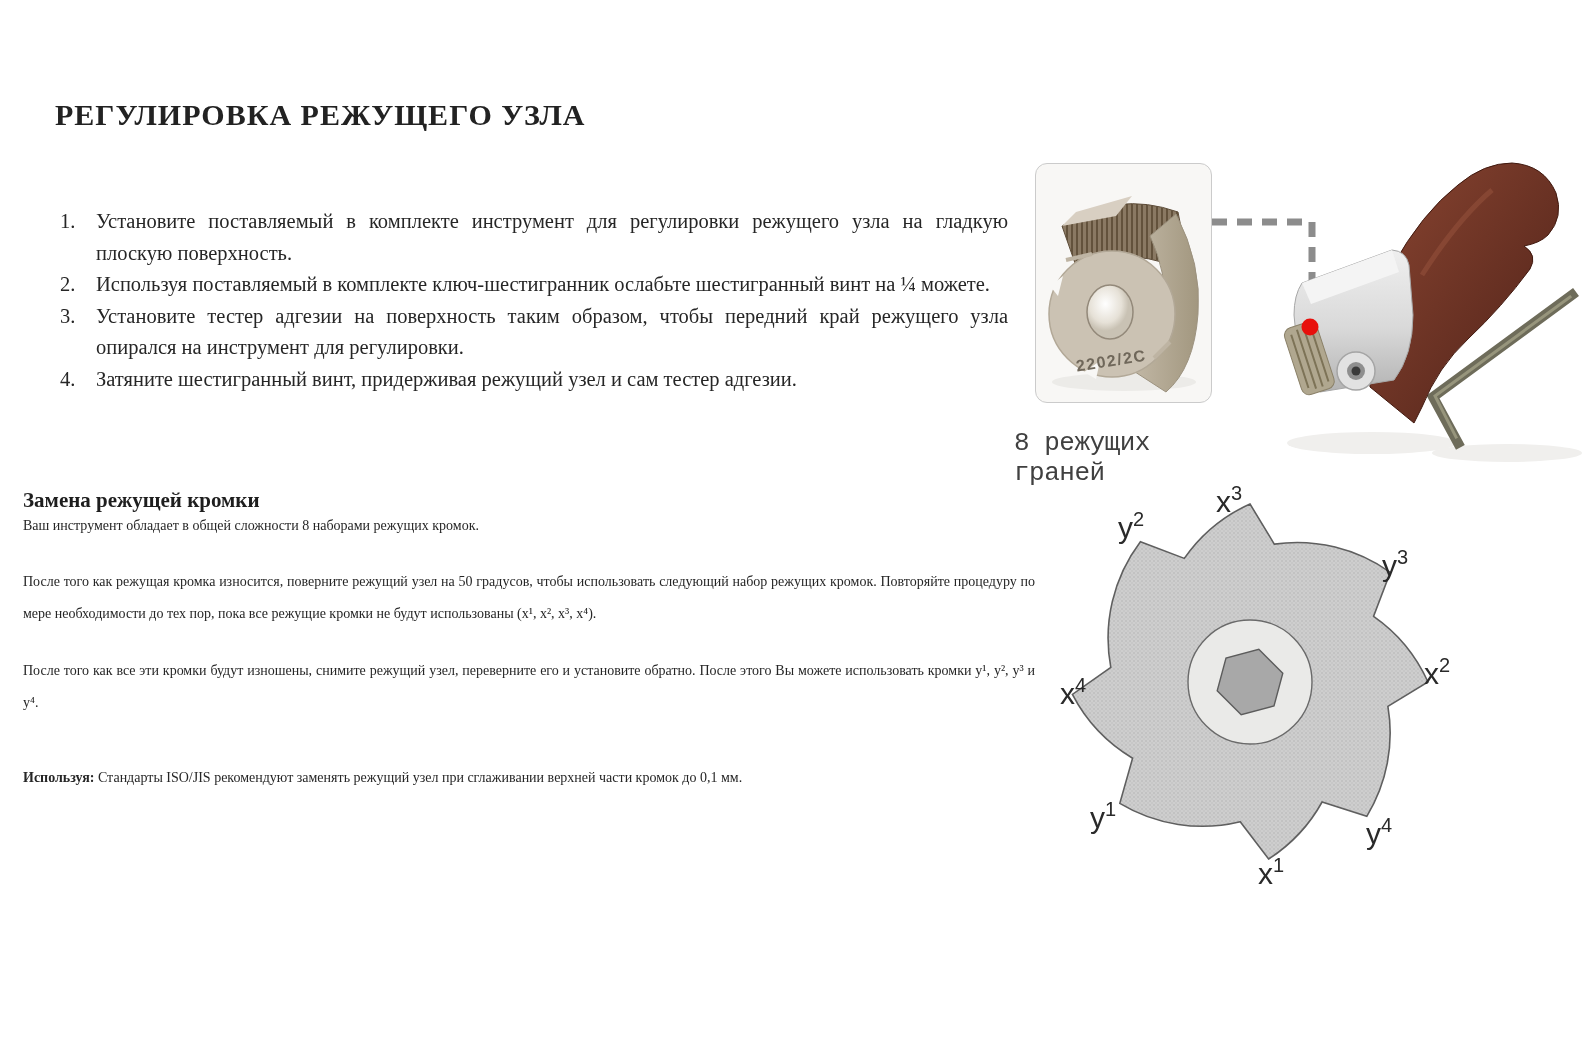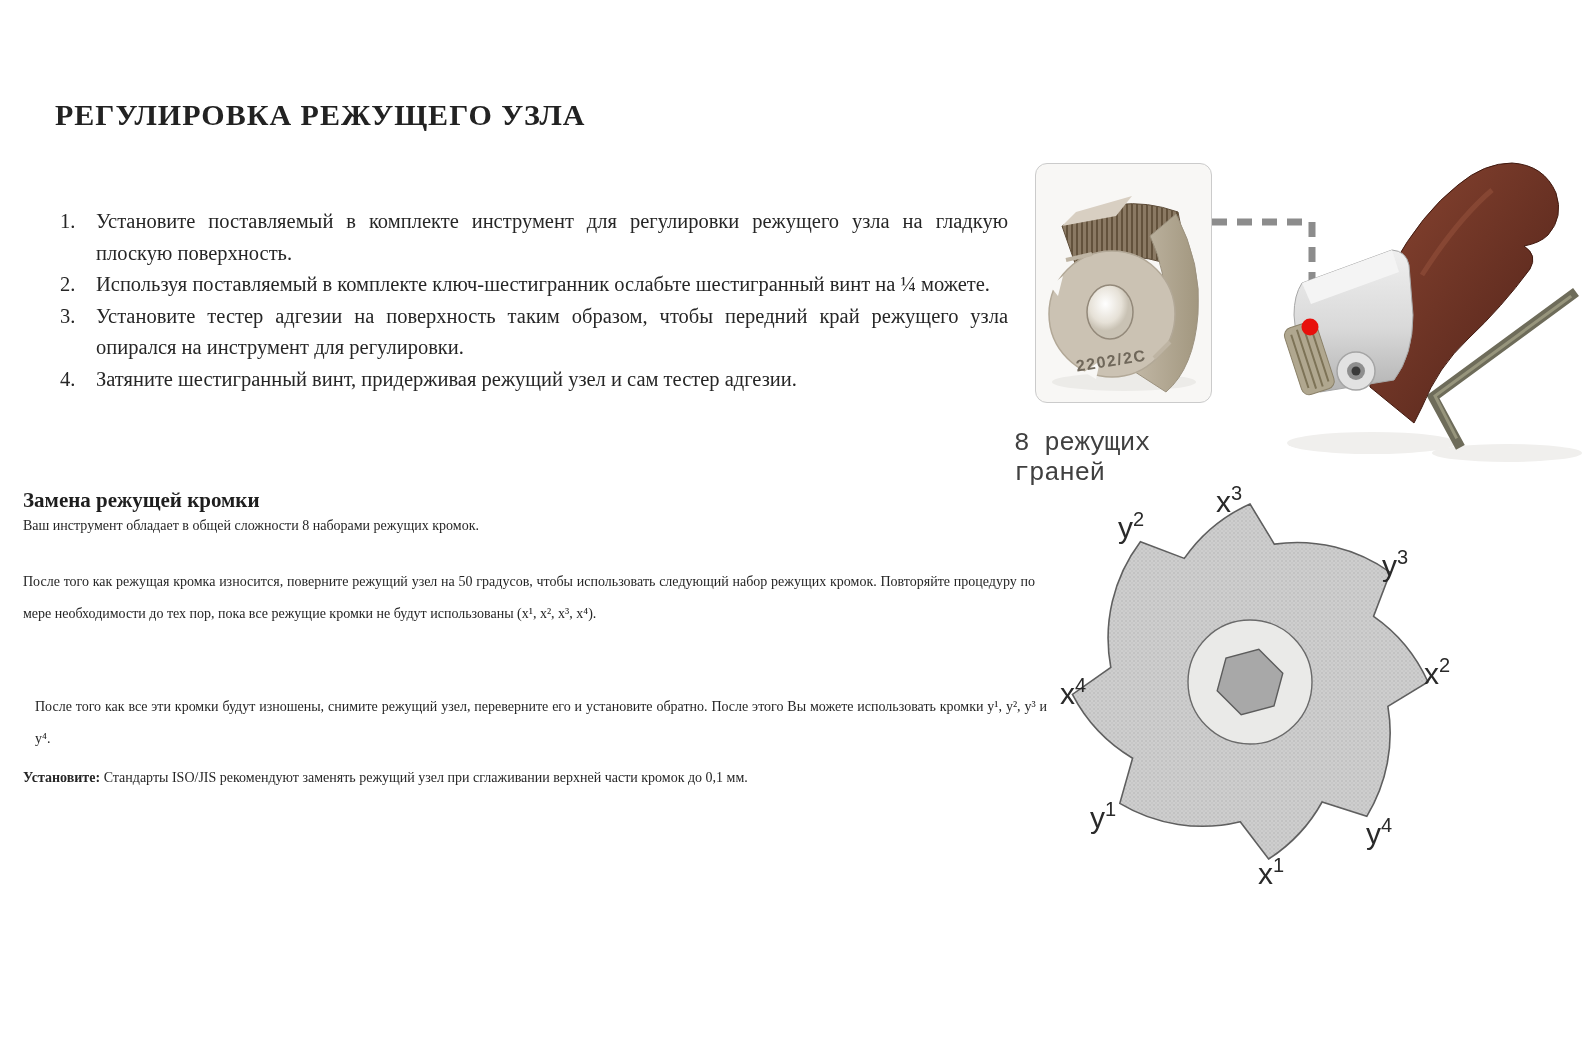--- a/index.html
+++ b/index.html
@@ -20,21 +20,21 @@
   .step .num{width:36px;flex:0 0 36px;}
   .step .txt{flex:1;text-align:justify;}
   .sec-heading{
     left:23px;top:459px;font-size:21px;font-weight:bold;color:#1e1e1e;margin-top:29px;
   }
   .para{
     left:23px;width:1012px;font-size:14px;line-height:32px;text-align:justify;
   }
   .p1{top:510px;}
   .p2{top:566px;}
-  .p3{top:691px;margin-left:12px;}
+  .p3{top:655px;}
   .pnote{top:762px;}
   .pnote b{font-weight:bold;}
   
   .photo-card{
     left:1035px;top:163px;width:177px;height:240px;background:#f8f7f5;
     border:1.5px solid #cbcbcb;border-radius:12px;box-sizing:border-box;overflow:hidden;
   }
   .caption{
     left:1014px;top:428px;width:240px;font-family:Liberation Mono, monospace;
     font-size:26px;color:#404040;letter-spacing:-0.5px;
@@ -67,21 +67,21 @@
   <div class="step">
     <span class="num">4.</span>
     <span class="txt">Затяните шестигранный винт, придерживая режущий узел и сам тестер адгезии.</span>
   </div>
 </div>
 
 <div class="abs sec-heading">Замена режущей кромки</div>
 <div class="abs para p1">Ваш инструмент обладает в общей сложности 8 наборами режущих кромок.</div>
 <div class="abs para p2">После того как режущая кромка износится, поверните режущий узел на 50 градусов, чтобы использовать следующий набор режущих кромок. Повторяйте процедуру по мере необходимости до тех пор, пока все режущие кромки не будут использованы (x¹, x², x³, x⁴).</div>
 <div class="abs para p3">После того как все эти кромки будут изношены, снимите режущий узел, переверните его и установите обратно. После этого Вы можете использовать кромки y¹, y², y³ и y⁴.</div>
-<div class="abs para pnote"><b>Установите:</b><span> Стандарты ISO/JIS рекомендуют заменять режущий узел при сглаживании верхней части кромок до 0,1 мм.</span></div>
+<div class="abs para pnote"><b>Используя:</b><span> Стандарты ISO/JIS рекомендуют заменять режущий узел при сглаживании верхней части кромок до 0,1 мм.</span></div>
 
 <div class="abs photo-card">
   <svg width="174" height="237" viewBox="0 0 174 237">
     <defs>
       <radialGradient id="holeGrad" cx="40%" cy="35%">
         <stop offset="0%" stop-color="#ffffff"></stop>
         <stop offset="70%" stop-color="#e6e1d7"></stop>
         <stop offset="100%" stop-color="#c9c2b4"></stop>
       </radialGradient>
       <pattern id="knurlPat" width="5" height="8" patternUnits="userSpaceOnUse">

